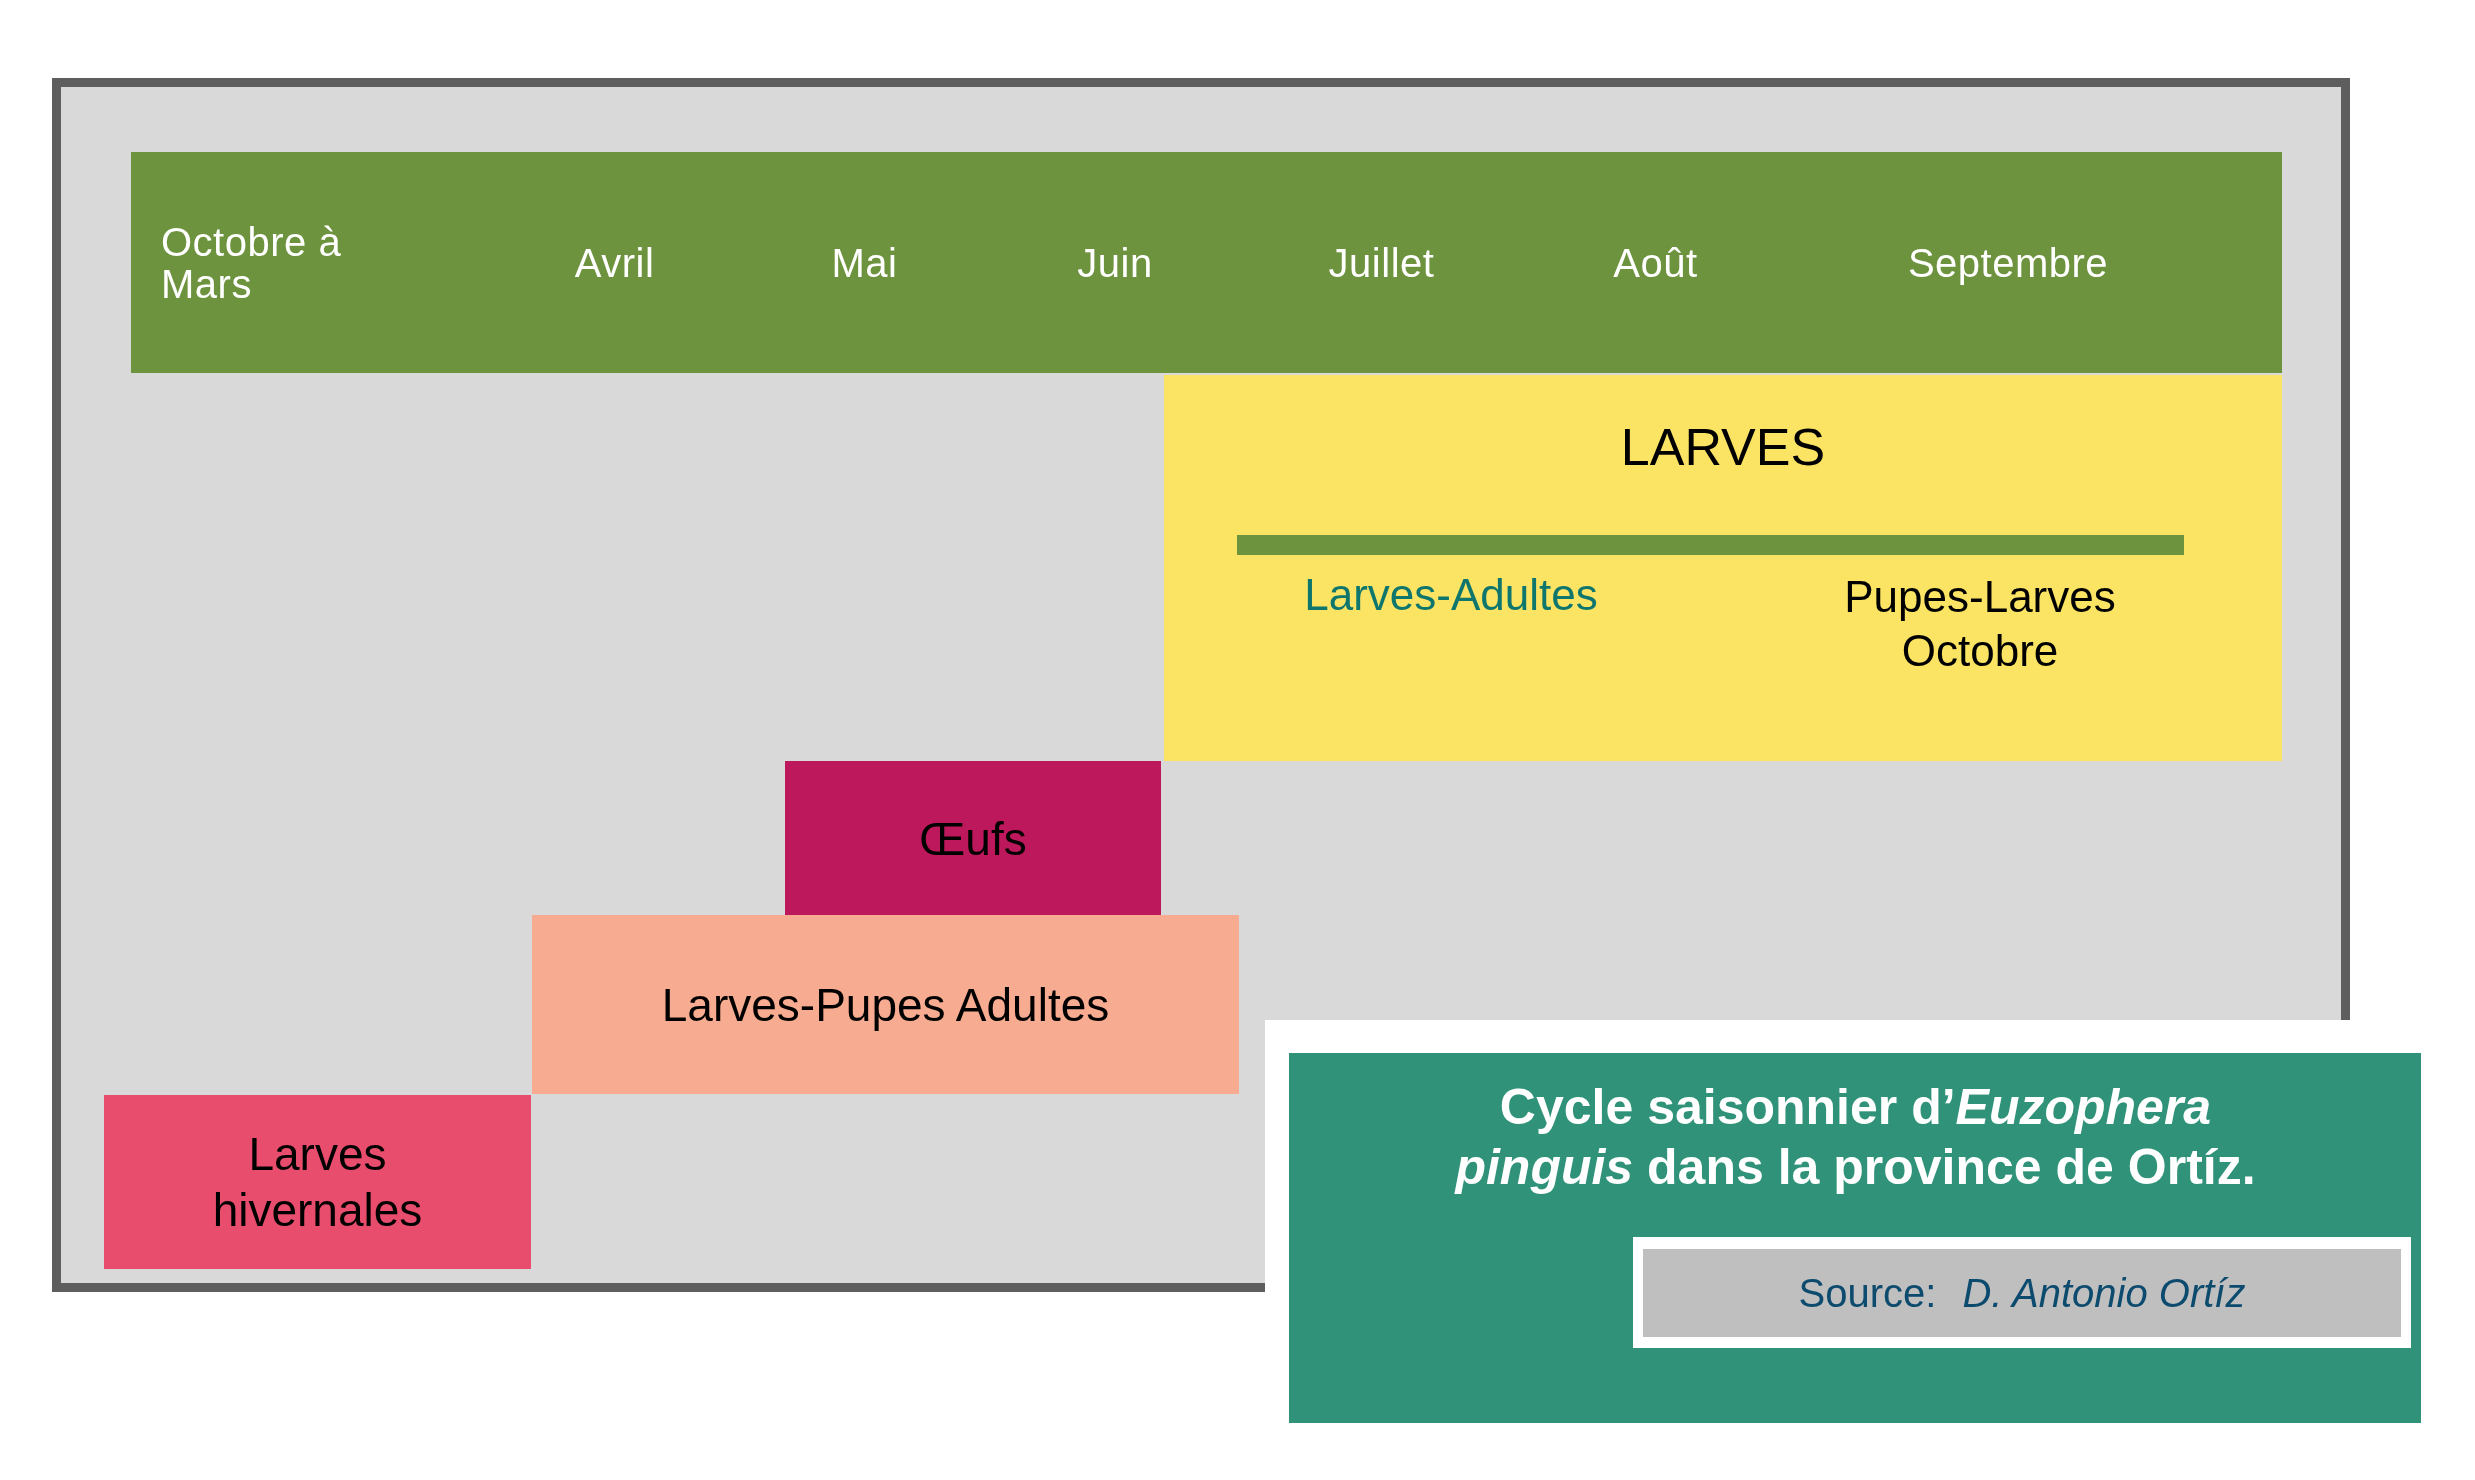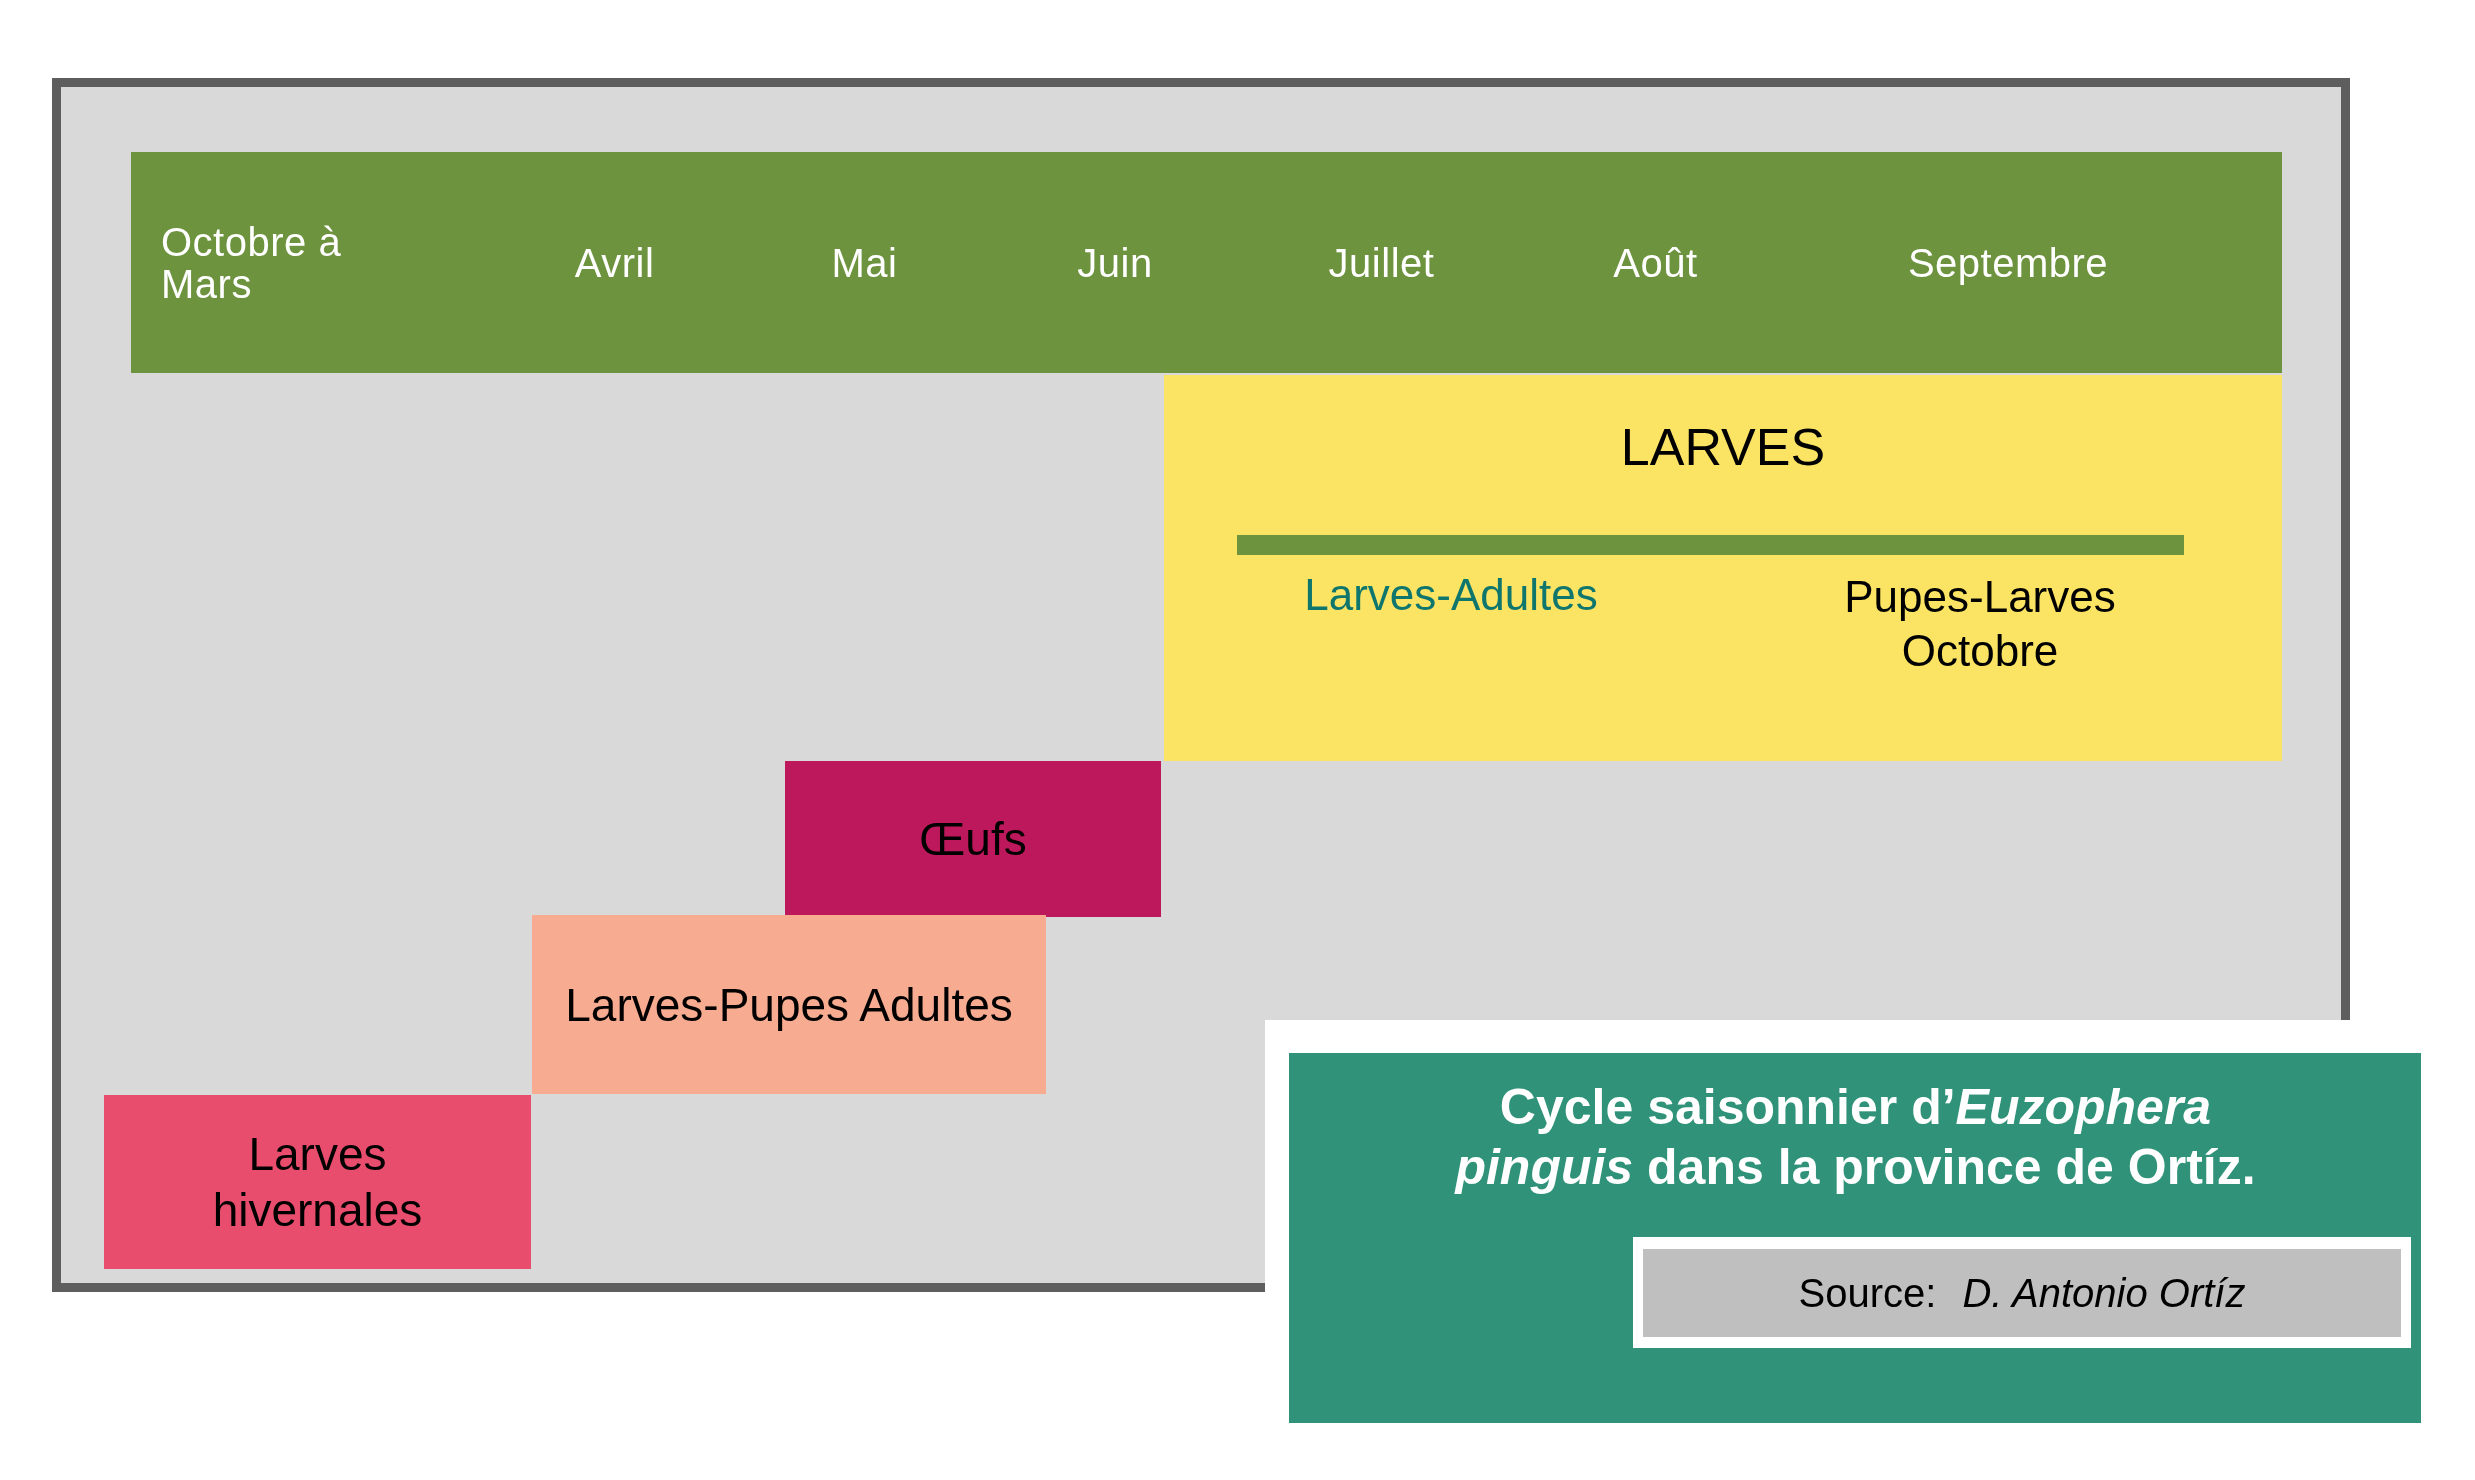--- a/index.html
+++ b/index.html
@@ -120,21 +120,21 @@
     left: 785px;
     top: 761px;
     width: 376px;
     height: 156px;
     background: #fdd5a4;
     font-size: 46px;
   }
   .stage-lpa {
     left: 532px;
     top: 915px;
-    width: 514px;
+    width: 707px;
     height: 179px;
     background: #f7ab90;
     font-size: 46px;
   }
   .stage-hiv {
     left: 104px;
     top: 1095px;
     width: 427px;
     height: 174px;
     background: #e94d6d;
@@ -186,21 +186,21 @@
   .source-gray {
     position: absolute;
     left: 354px;
     top: 196px;
     width: 758px;
     height: 88px;
     background: #bfbfbf;
     display: flex;
     align-items: center;
     justify-content: center;
-    color: #000000;
+    color: #0c4a6e;
     font-size: 40px;
     box-sizing: border-box;
     gap: 26px;
   }
   .source-gray em { font-style: italic; }
 </style>
 </head>
 <body>
 
 <div id="canvas">

